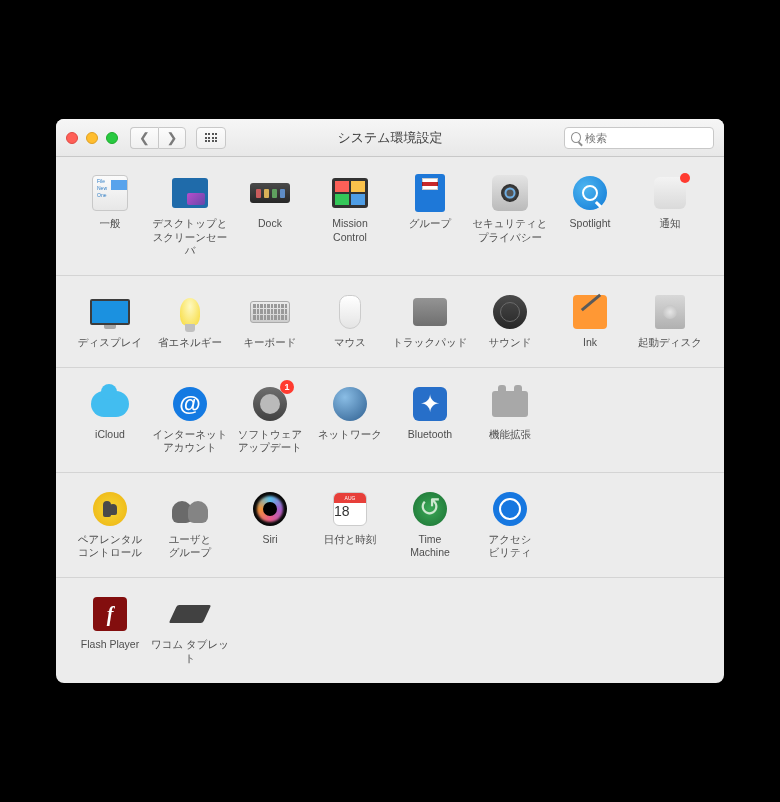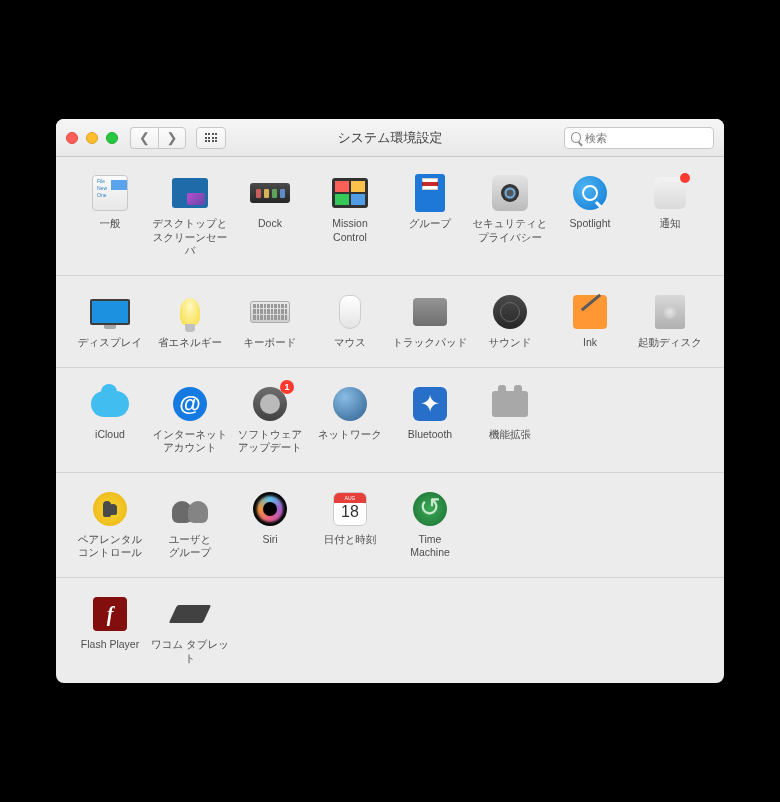--- a/index.html
+++ b/index.html
@@ -82,21 +82,21 @@
 .ic-users::before,.ic-users::after{content:'';position:absolute;bottom:0;width:20px;height:22px;background:#6a6a6a;border-radius:10px 10px 6px 6px;}
 .ic-users::before{left:0;} .ic-users::after{right:0;background:#848484;}
 .ic-parent { width:34px; height:34px; border-radius:50%; background:radial-gradient(#f5d735,#eeb211); display:flex; align-items:center; justify-content:center; gap:-4px; }
 .ic-parent span{width:8px;height:16px;background:#4a4a4a;border-radius:4px 4px 2px 2px;}
 .ic-parent span:last-child{height:11px;margin-left:-2px;}
 .ic-siri { width:34px; height:34px; border-radius:50%; background:radial-gradient(circle,#1c1c1c,#000); position:relative; overflow:hidden; }
 .ic-siri::after{content:'';position:absolute;inset:4px;border-radius:50%;background:conic-gradient(#58c0ec,#a45dc9,#ea5c89,#f09236,#58c0ec);filter:blur(1px);}
 .ic-siri::before{content:'';position:absolute;inset:10px;border-radius:50%;background:#000;z-index:1;}
 .ic-date { width:34px; height:34px; background:#fff; border:1px solid #ccc; border-radius:6px; position:relative; display:flex; flex-direction:column; }
 .ic-date .top { height:10px; background:#e73f3a; border-radius:5px 5px 0 0; font-size:5px; color:#fff; text-align:center; line-height:10px; }
-.ic-date .num { flex:1; font-size:16px; font-weight:500; text-align:center; color:#333; }
+.ic-date .num { flex:1; font-size:14px; font-weight:500; text-align:left; color:#333; }
 .ic-tm { width:34px; height:34px; border-radius:50%; background:radial-gradient(#3aa856,#1c7033); position:relative; }
 .ic-tm::after { content:'↺'; position:absolute; inset:0; color:#cde8cf; font-size:26px; text-align:center; line-height:30px;}
 .ic-access { width:34px; height:34px; border-radius:50%; background:#1677e0; display:flex; align-items:center; justify-content:center; }
 .ic-access::after{content:'';width:18px;height:18px;border-radius:50%;border:2px solid #fff;}
 .ic-flash { width:34px; height:34px; background:#830e0e; border-radius:4px; display:flex; align-items:center; justify-content:center; }
 .ic-flash span { color:#fff; font-style:italic; font-weight:700; font-size:20px; font-family:Georgia,serif; }
 .ic-usb { width:20px; height:30px; background:linear-gradient(#fbfbfb,#e0e0e0); border-radius:10px 10px 4px 4px; border:1px solid #ccc; position:relative;}
 .ic-usb::after{content:'';position:absolute;bottom:-5px;left:50%;transform:translateX(-50%);width:10px;height:6px;background:#b8b8b8;}
 .ic-wacom { width:34px; height:18px; background:#414141; transform:skewX(-25deg); border-radius:2px; }
 </style>
@@ -360,20 +360,27 @@
           </div>
           <div class="label">日付と時刻</div>
         </div>
         <div class="pref">
           <div class="icon">
             <div class="ic-tm"></div>
           </div>
           <div class="label">Time
 Machine</div>
         </div>
+        <div class="pref">
+          <div class="icon">
+            <div class="ic-access"></div>
+          </div>
+          <div class="label">アクセシ
+ビリティ</div>
+        </div>
       </div>
       <div class="section sep">
         <div class="pref">
           <div class="icon">
             <div class="ic-flash">
               <span>f</span>
             </div>
           </div>
           <div class="label">Flash Player</div>
         </div>

